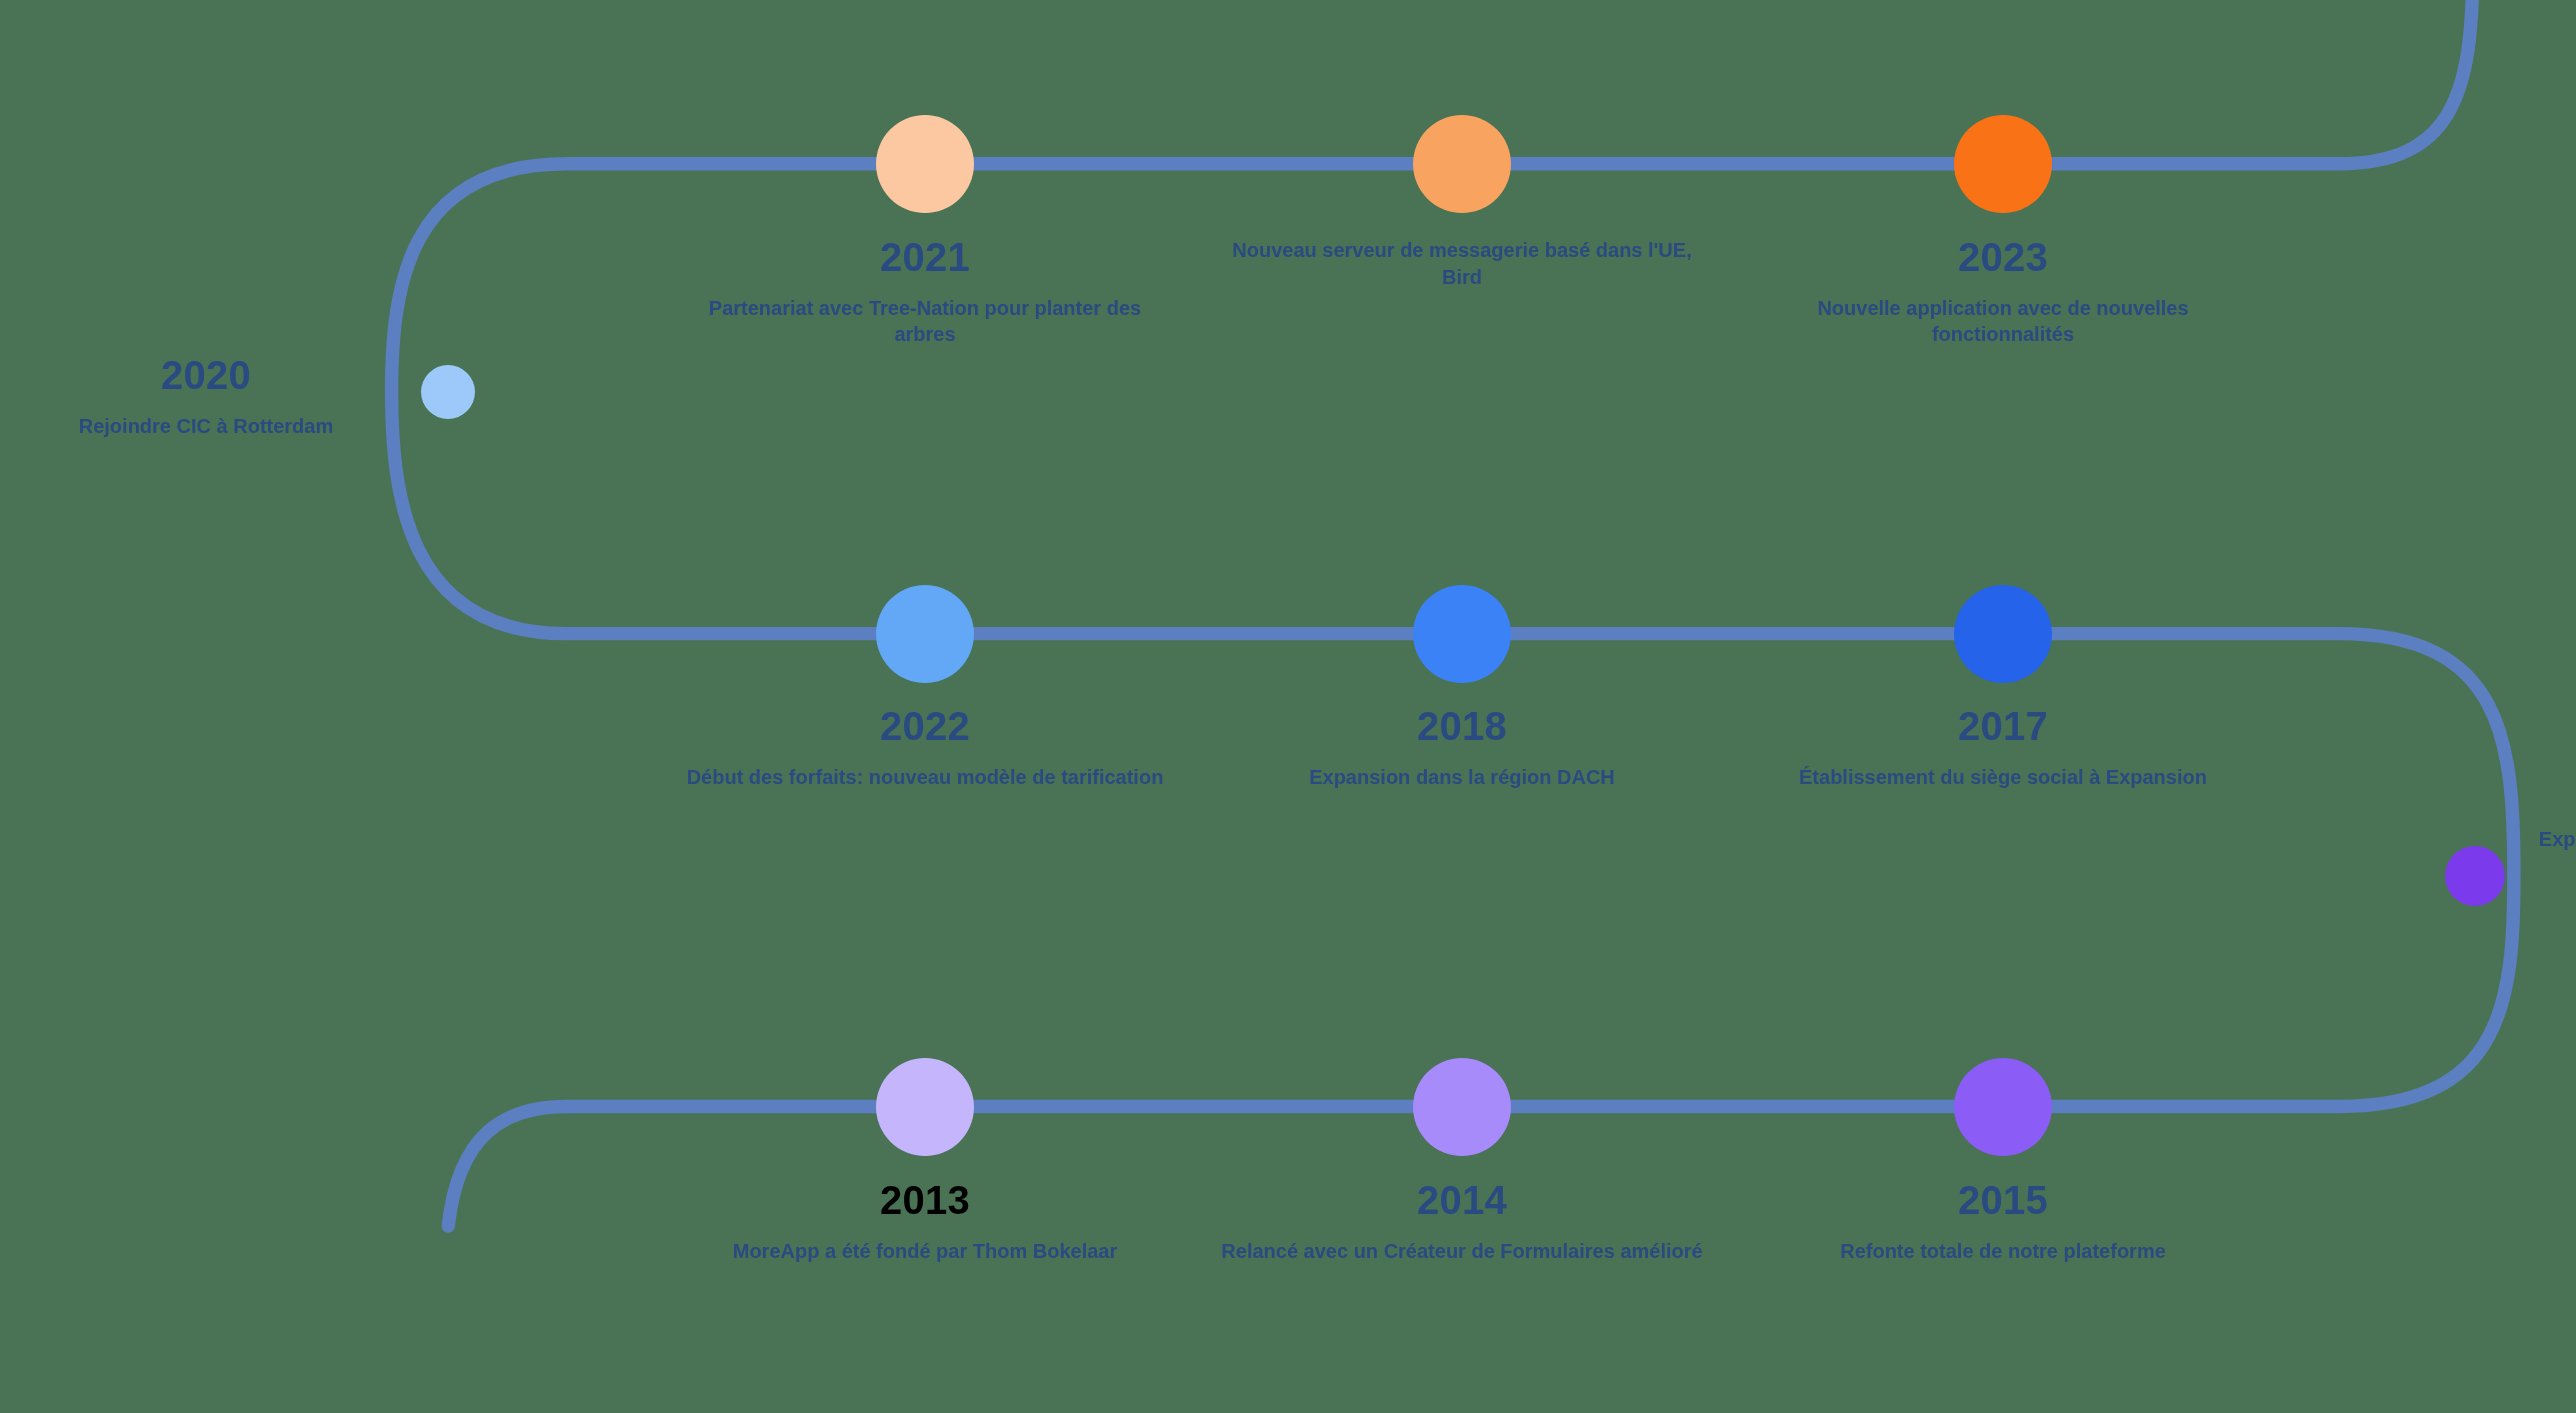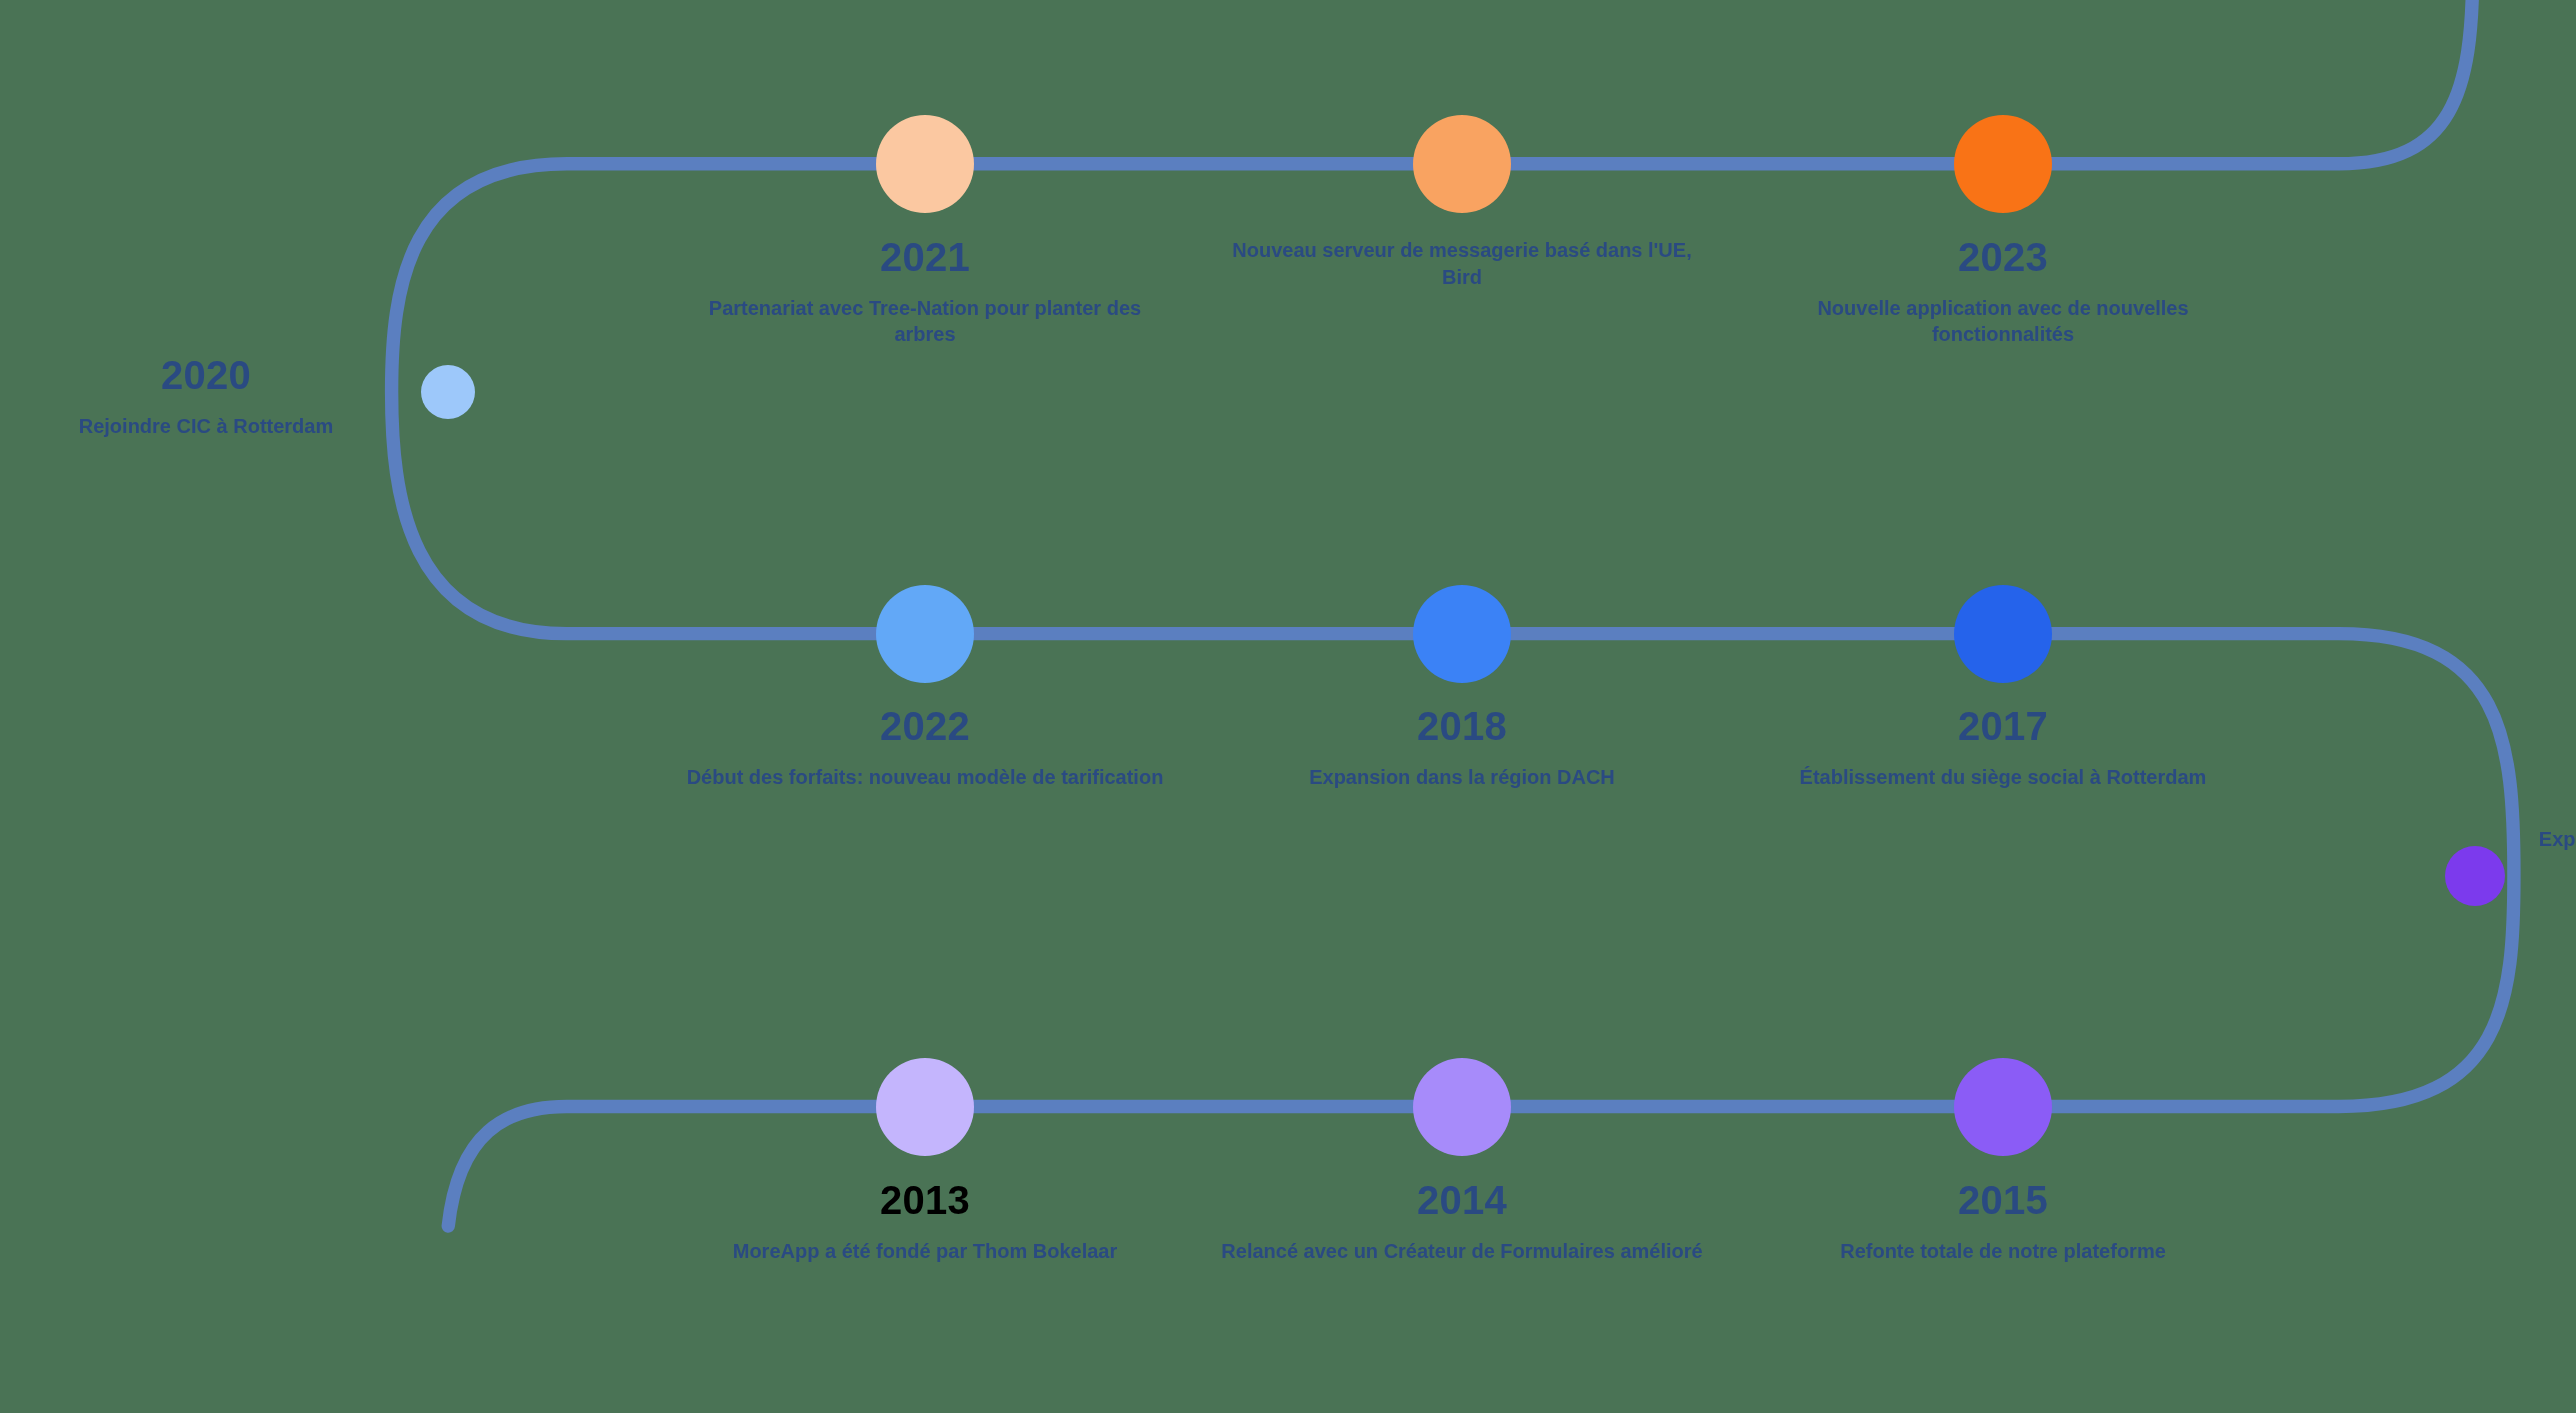--- a/index.html
+++ b/index.html
@@ -96,21 +96,21 @@
       <div class="entry" style="left: 925px; top: 706px; width: 489px; margin-left: 0px;">
         <div class="entry-year" style="color: rgb(42, 74, 130);">2022</div>
         <div class="entry-desc" style="color: rgb(42, 74, 130);">Début des forfaits: nouveau modèle de tarification</div>
       </div>
       <div class="entry" style="left: 1462px; top: 706px; width: 489px; margin-left: 0px;">
         <div class="entry-year" style="color: rgb(42, 74, 130);">2018</div>
         <div class="entry-desc" style="color: rgb(42, 74, 130);">Expansion dans la région DACH</div>
       </div>
       <div class="entry" style="left: 2003px; top: 706px; width: 489px; margin-left: 0px;">
         <div class="entry-year" style="color: rgb(42, 74, 130);">2017</div>
-        <div class="entry-desc" style="color: rgb(42, 74, 130);">Établissement du siège social à Rotterdam</div>
+        <div class="entry-desc" style="color: rgb(42, 74, 130);">Établissement du siège social à Expansion</div>
       </div>
       <div class="entry" style="left: 2715px; top: 768px; width: 361px; margin-left: 0px;">
         <div class="entry-year" style="color: rgb(42, 74, 130);">2016</div>
         <div class="entry-desc" style="color: rgb(42, 74, 130);">Expansion sur les marchés espagnol et latino-américain</div>
       </div>
       <div class="entry" style="left: 925px; top: 1180px; width: 489px; margin-left: 0px;">
         <div class="entry-year" style="color: #000000;">2013</div>
         <div class="entry-desc" style="color: rgb(42, 74, 130);">MoreApp a été fondé par Thom Bokelaar</div>
       </div>
       <div class="entry" style="left: 1462px; top: 1180px; width: 489px; margin-left: 0px;">

